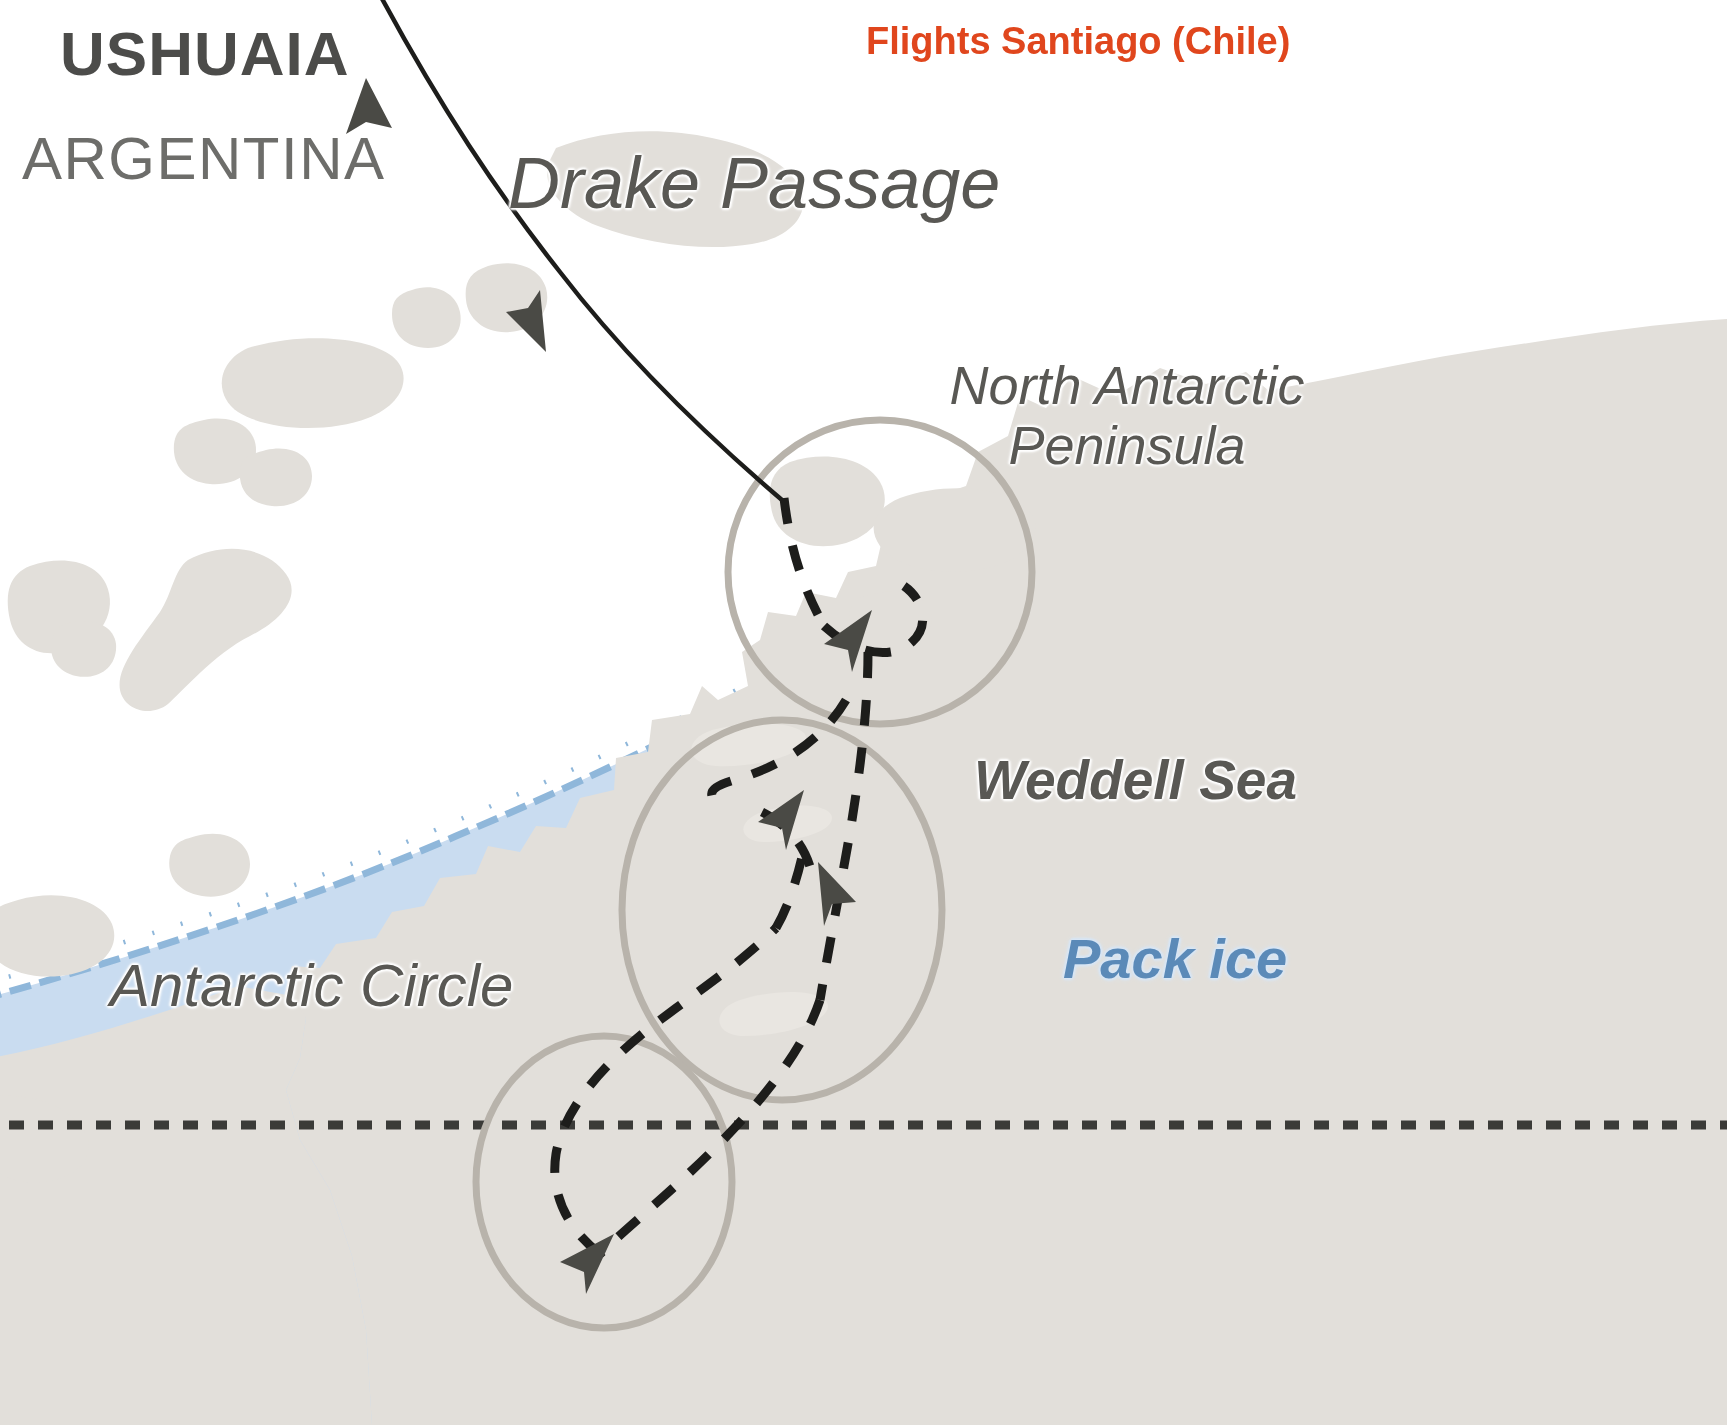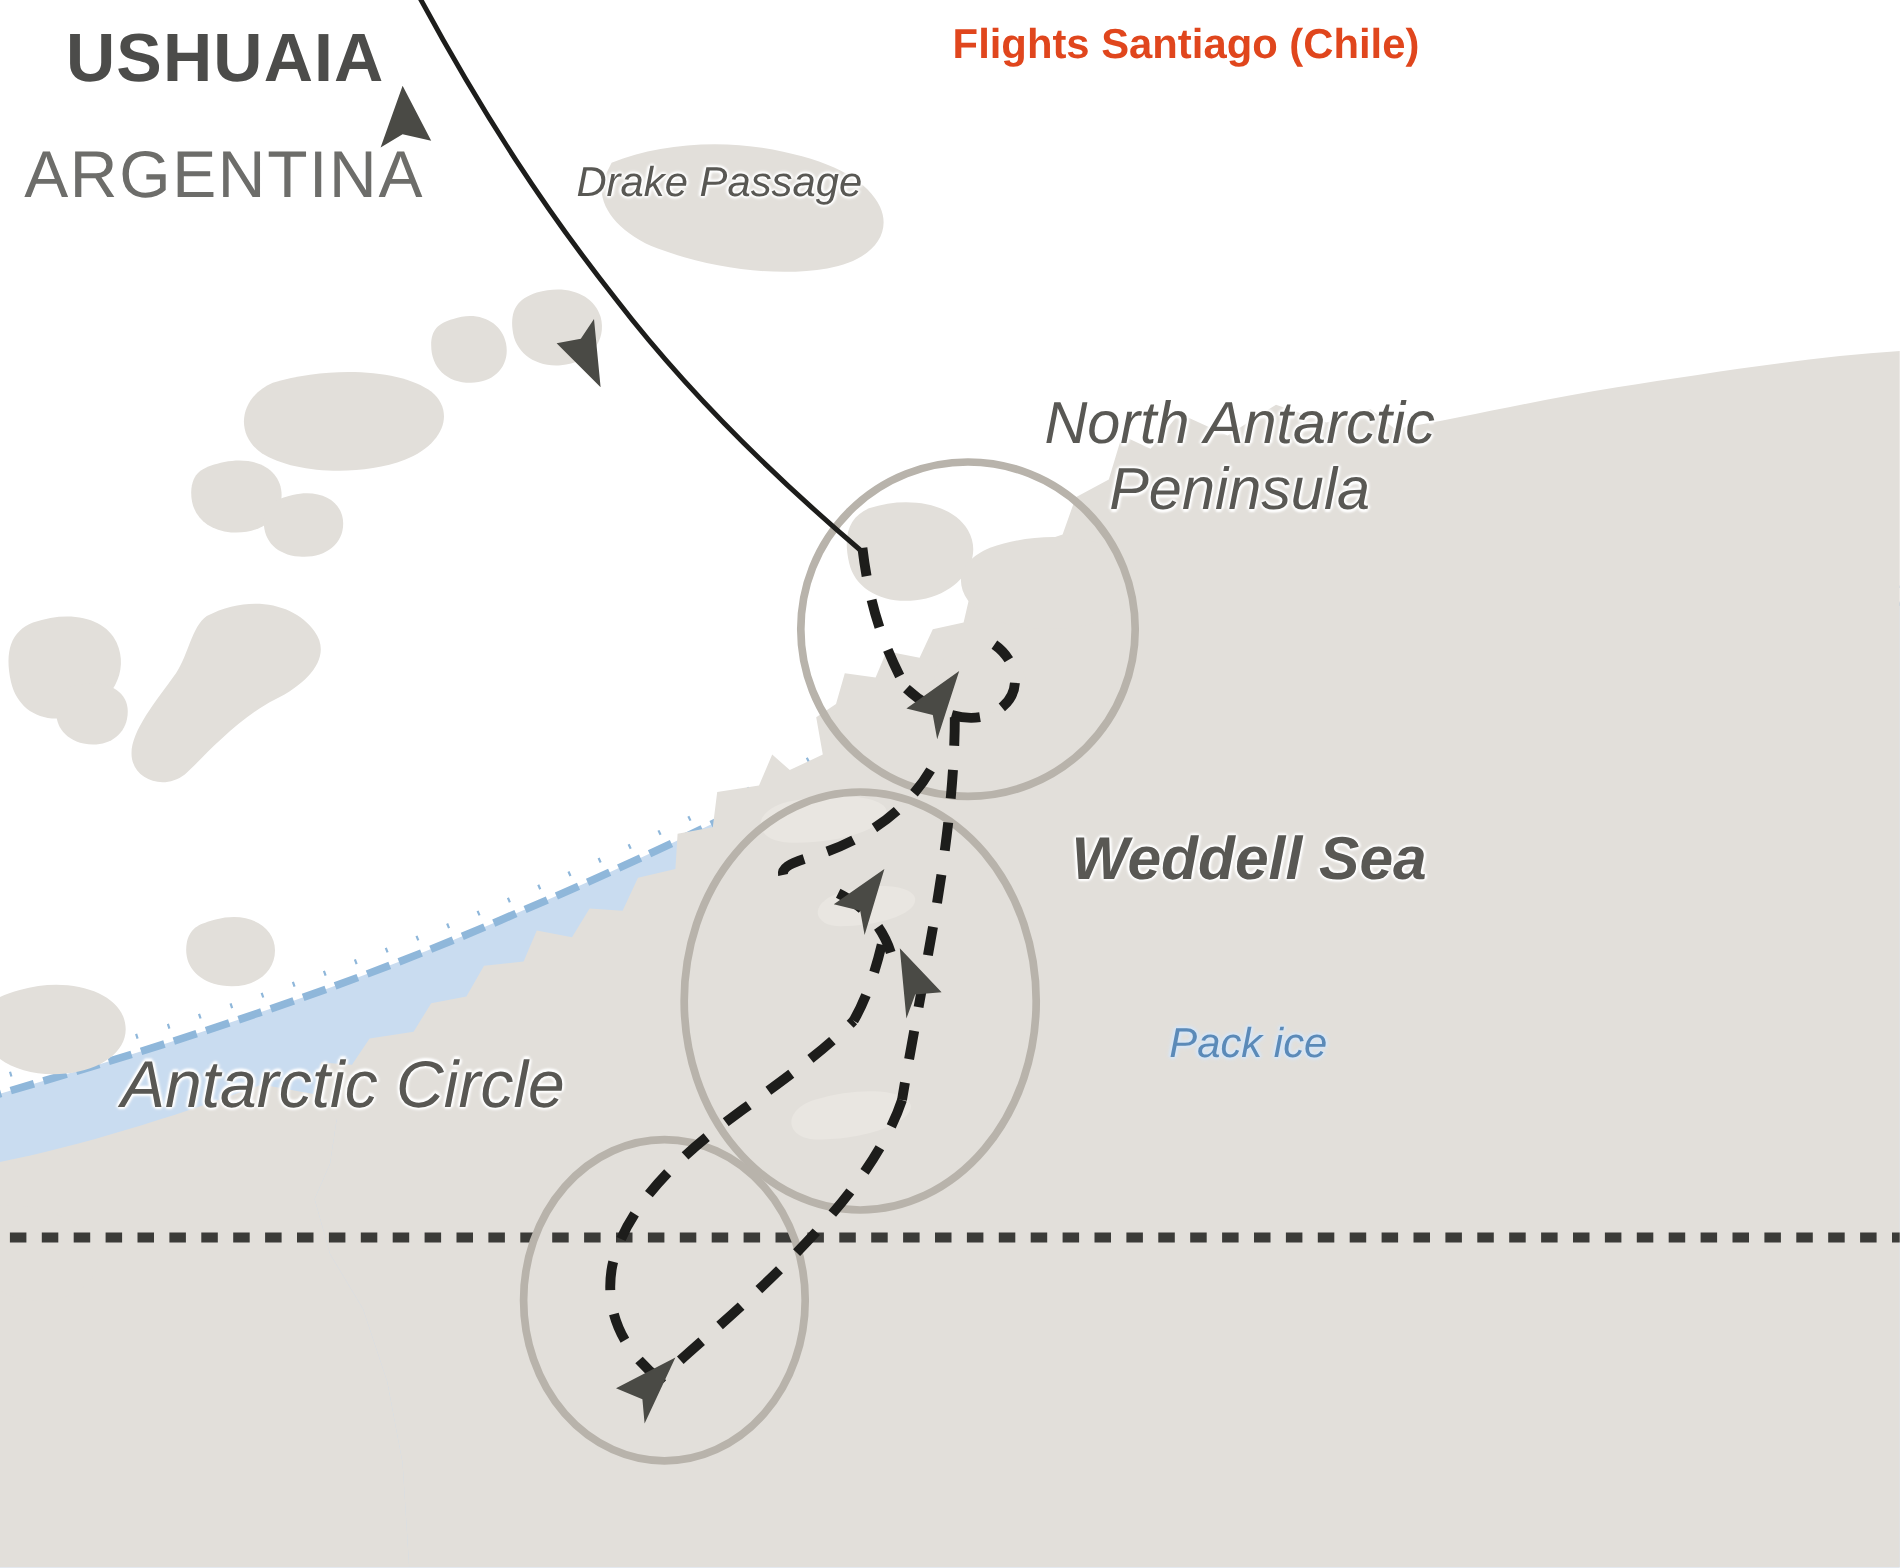--- a/index.html
+++ b/index.html
@@ -28,36 +28,37 @@
     letter-spacing:0px;
   }
 
   
   .place{
     font-style:italic;font-weight:400;color:#595854;
     text-shadow:
       -2px 0 2px #fff, 2px 0 2px #fff, 0 -2px 2px #fff, 0 2px 2px #fff,
       0 0 5px #fff;
   }
-  #drake-passage-label{left:508px;top:147px;font-size:38px;margin-left:16px;}
+  #drake-passage-label{left:508px;top:147px;font-size:72px;}
   #north-antarctic-peninsula-label{
     left:907px;top:355px;font-size:54px;text-align:center;width:440px;
     line-height:1.12;
   }
   #weddell-sea-label{left:974px;top:752px;font-size:55px;font-weight:bold;}
   #antarctic-circle-label{left:110px;top:955px;font-size:60px;}
   #larsen-ice-shelf-label{
     left:170px;top:1095px;font-size:55px;text-align:center;width:310px;
     line-height:1.1;
   }
   #pack-ice-label{
-    left:1063px;top:930px;font-size:38px;font-style:italic;color:#5b8ab8;
+    left:1063px;top:930px;font-size:56px;font-style:italic;color:#5b8ab8;
     text-shadow:
       -2px 0 2px #d8e6f5, 2px 0 2px #d8e6f5, 0 -2px 2px #d8e6f5,
       0 2px 2px #d8e6f5, 0 0 6px #d8e6f5;
+    font-weight: bold;
   }
 </style>
 </head>
 <body>
 
 <div id="map-root">
 
   <svg id="map-svg" viewBox="0 0 1727 1425" xmlns="http://www.w3.org/2000/svg">
 
     <defs>

